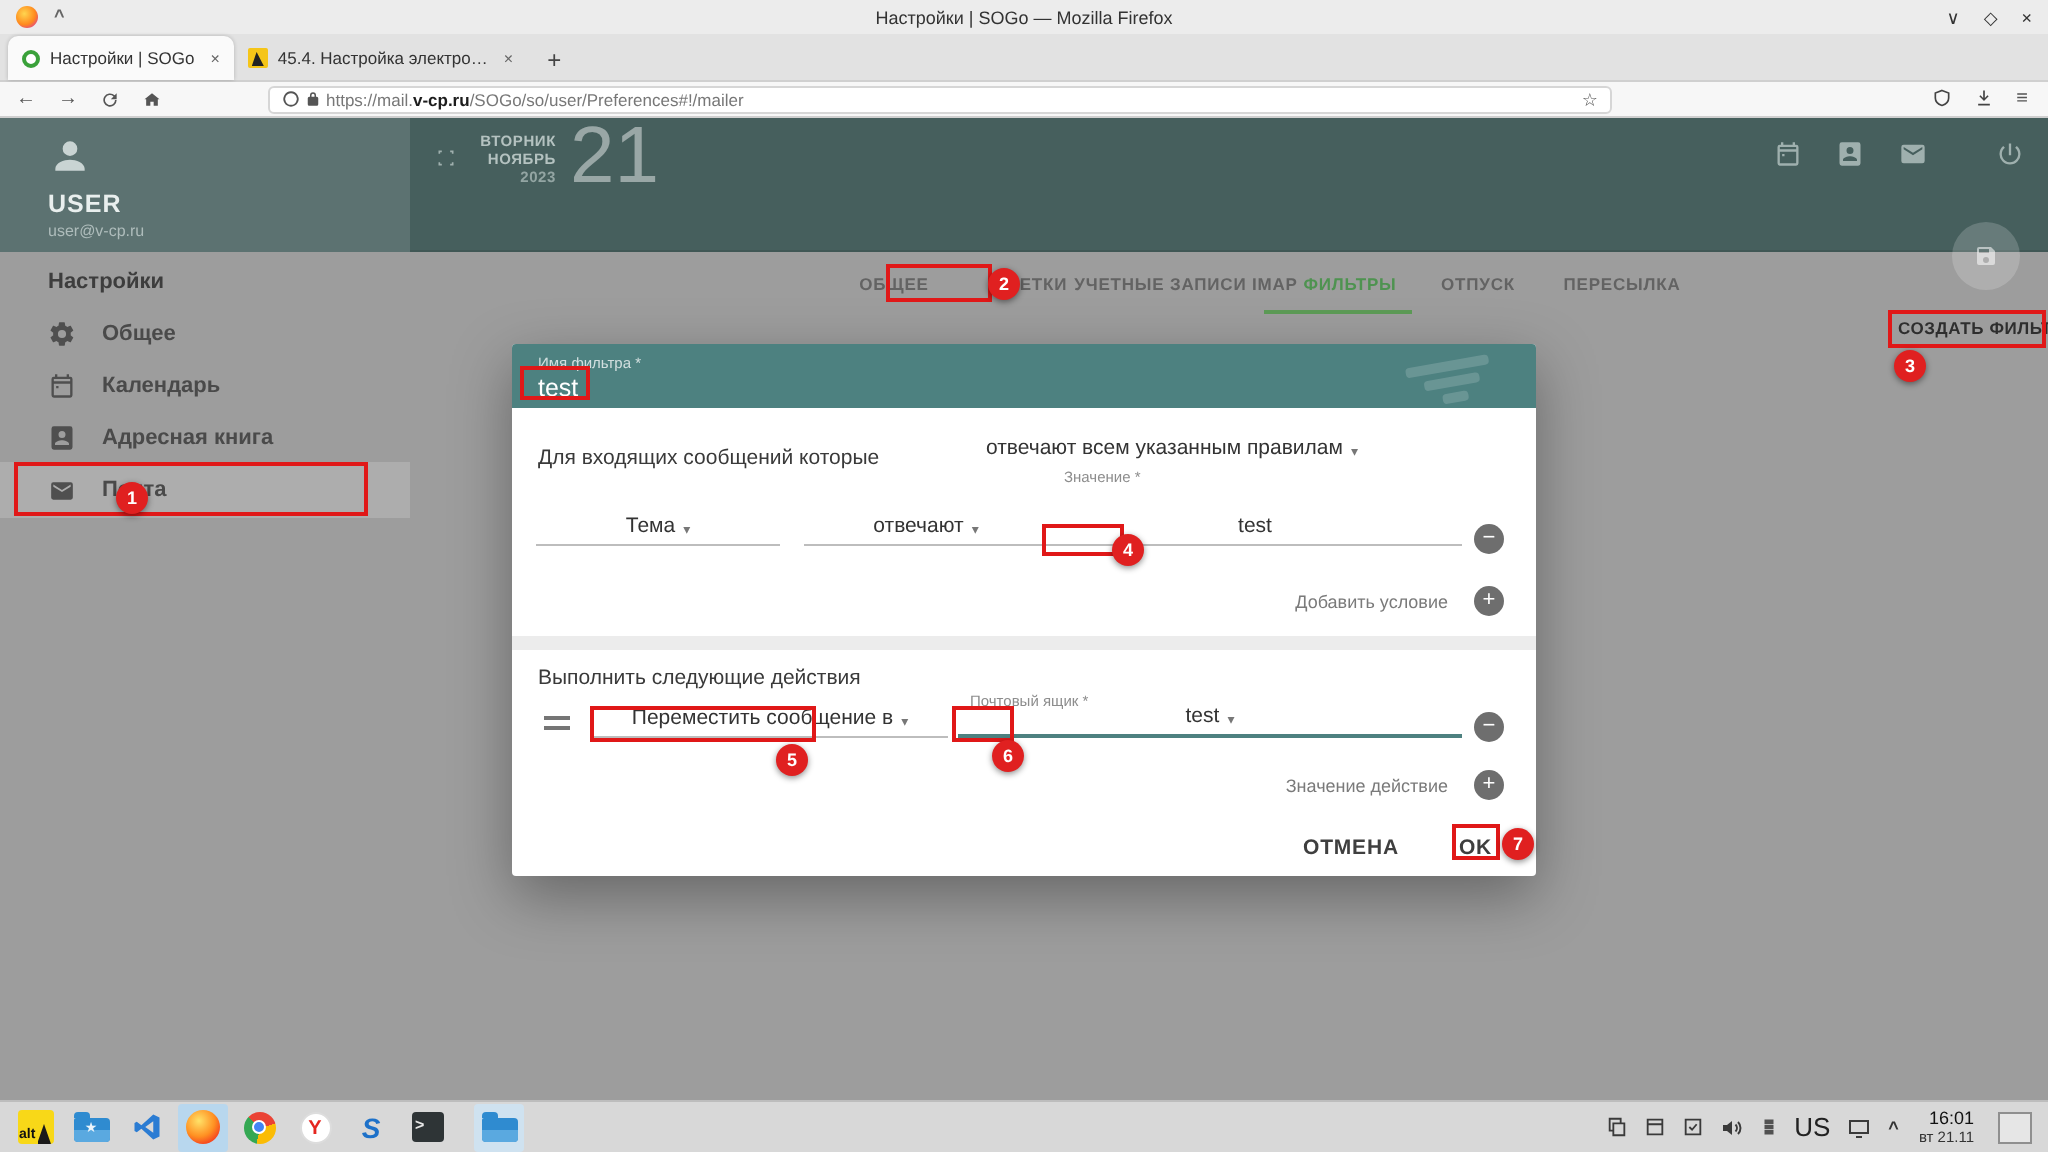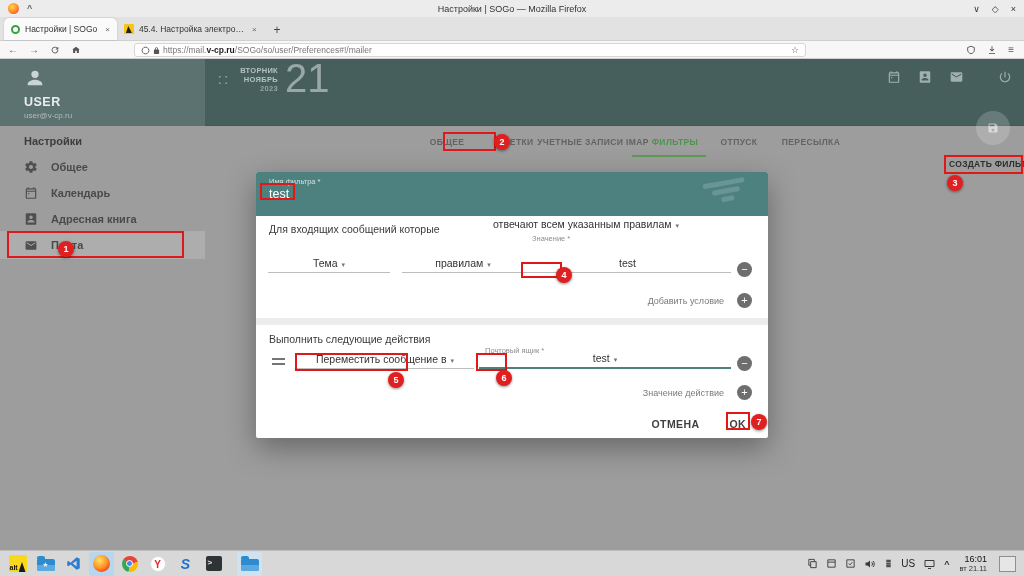--- a/index.html
+++ b/index.html
@@ -83,21 +83,21 @@
   .create-filter { position:absolute; left:949px; top:159px; font-size:8.5px; font-weight:bold;
                    letter-spacing:.3px; color:#2e2e2e; white-space:nowrap; }
 
   .fab { position:absolute; left:976px; top:111px; width:34px; height:34px; border-radius:50%;
          background:rgba(255,255,255,.18); display:flex; align-items:center; justify-content:center;
          color:rgba(255,255,255,.55); }
 
   
   .dialog { position:absolute; left:256px; top:172px; width:512px; height:266px; background:#fff;
             border-radius:2px; box-shadow:0 10px 30px rgba(0,0,0,.35); }
-  .dlg-header { position:absolute; left:0; top:0; right:0; height:44px; background:#4d8180;
+  .dlg-header { position:absolute; left:0; top:0; right:0; height:32px; background:#4d8180;
                 border-radius:2px 2px 0 0;padding-left:12px; }
   .dlg-name-label { position:absolute; left:13px; top:5px; font-size:7.5px; color:rgba(255,255,255,.75); }
   .dlg-name-value { position:absolute; left:13px; top:15px; font-size:12.5px; color:#fff; }
   .dlg-glyph { position:absolute; right:16px; top:6px; width:48px; height:26px; transform:rotate(-10deg); }
   .dlg-glyph i { position:absolute; height:5px; border-radius:2px; background:rgba(255,255,255,.16); }
   .dlg-glyph i:nth-child(1){ left:0; top:2px; width:42px; }
   .dlg-glyph i:nth-child(2){ left:8px; top:10px; width:28px; }
   .dlg-glyph i:nth-child(3){ left:16px; top:18px; width:13px; }
 
   .dlg-label { position:absolute; font-size:10.5px; color:#3a3a3a; }
@@ -158,21 +158,21 @@
             background:conic-gradient(from -45deg, #ea4335 0 33%, #fbbc05 0 66%, #34a853 0 100%);
             display:flex; align-items:center; justify-content:center; }
   .chrome i { width:7px; height:7px; border-radius:50%; background:#4285f4; border:1.5px solid #fff; }
   .ybrowser { width:16px; height:16px; border-radius:50%; background:#fff; border:1px solid #ddd;
               color:#e52620; font-size:10px; font-weight:bold; text-align:center; line-height:15px; }
   .sbrowser { color:#1d71c9; font-size:14px; font-weight:bold; font-style:italic; }
   .term { width:16px; height:15px; background:#2e3436; border-radius:2px; color:#e8e8e8; font-size:8px;
           font-weight:bold; padding-left:2px; line-height:14px; }
   .tray { margin-left:auto; display:flex; align-items:center; gap:8px; color:#3a3a3a; padding-right:3px; }
   .tray-ic { display:flex; align-items:center; }
-  .kb-layout { font-size:10px; color:#222; }
+  .kb-layout { font-size:13px; color:#222; }
   .tray-chevron { font-size:9px; font-weight:bold; color:#333; }
   .clock { text-align:right; line-height:10px; margin-left:2px; }
   .clock-time { font-size:9px; color:#111; }
   .clock-date { font-size:7.5px; color:#333; }
   .show-desktop { width:17px; height:16px; border:1px solid #8f8f8f; background:#e6e6e6; margin-left:4px; }
 </style>
 </head>
 <body>
 
 <div class="screen">
@@ -361,21 +361,21 @@
     <div class="uselect noborder" style="left:157px; top:46px; width:346px;">
       <span>отвечают всем указанным правилам</span>
       <span class="caret">▾</span>
     </div>
 
     <div class="uselect" style="left:12px; top:85px; width:122px;">
       <span>Тема</span>
       <span class="caret">▾</span>
     </div>
     <div class="uselect" style="left:146px; top:85px; width:122px;">
-      <span>правилам</span>
+      <span>отвечают</span>
       <span class="caret">▾</span>
     </div>
     <div class="dlg-small-label" style="left:276px; top:62px;">Значение *</div>
     <div class="uselect" style="left:268px; top:85px; width:207px;">
       <span>test</span>
     </div>
     <div class="circle-btn" style="left:481px; top:90px;"><span>−</span></div>
 
     <div class="add-label" style="right:44px; top:124px;">Добавить условие</div>
     <div class="circle-btn" style="left:481px; top:121px;"><span>+</span></div>

